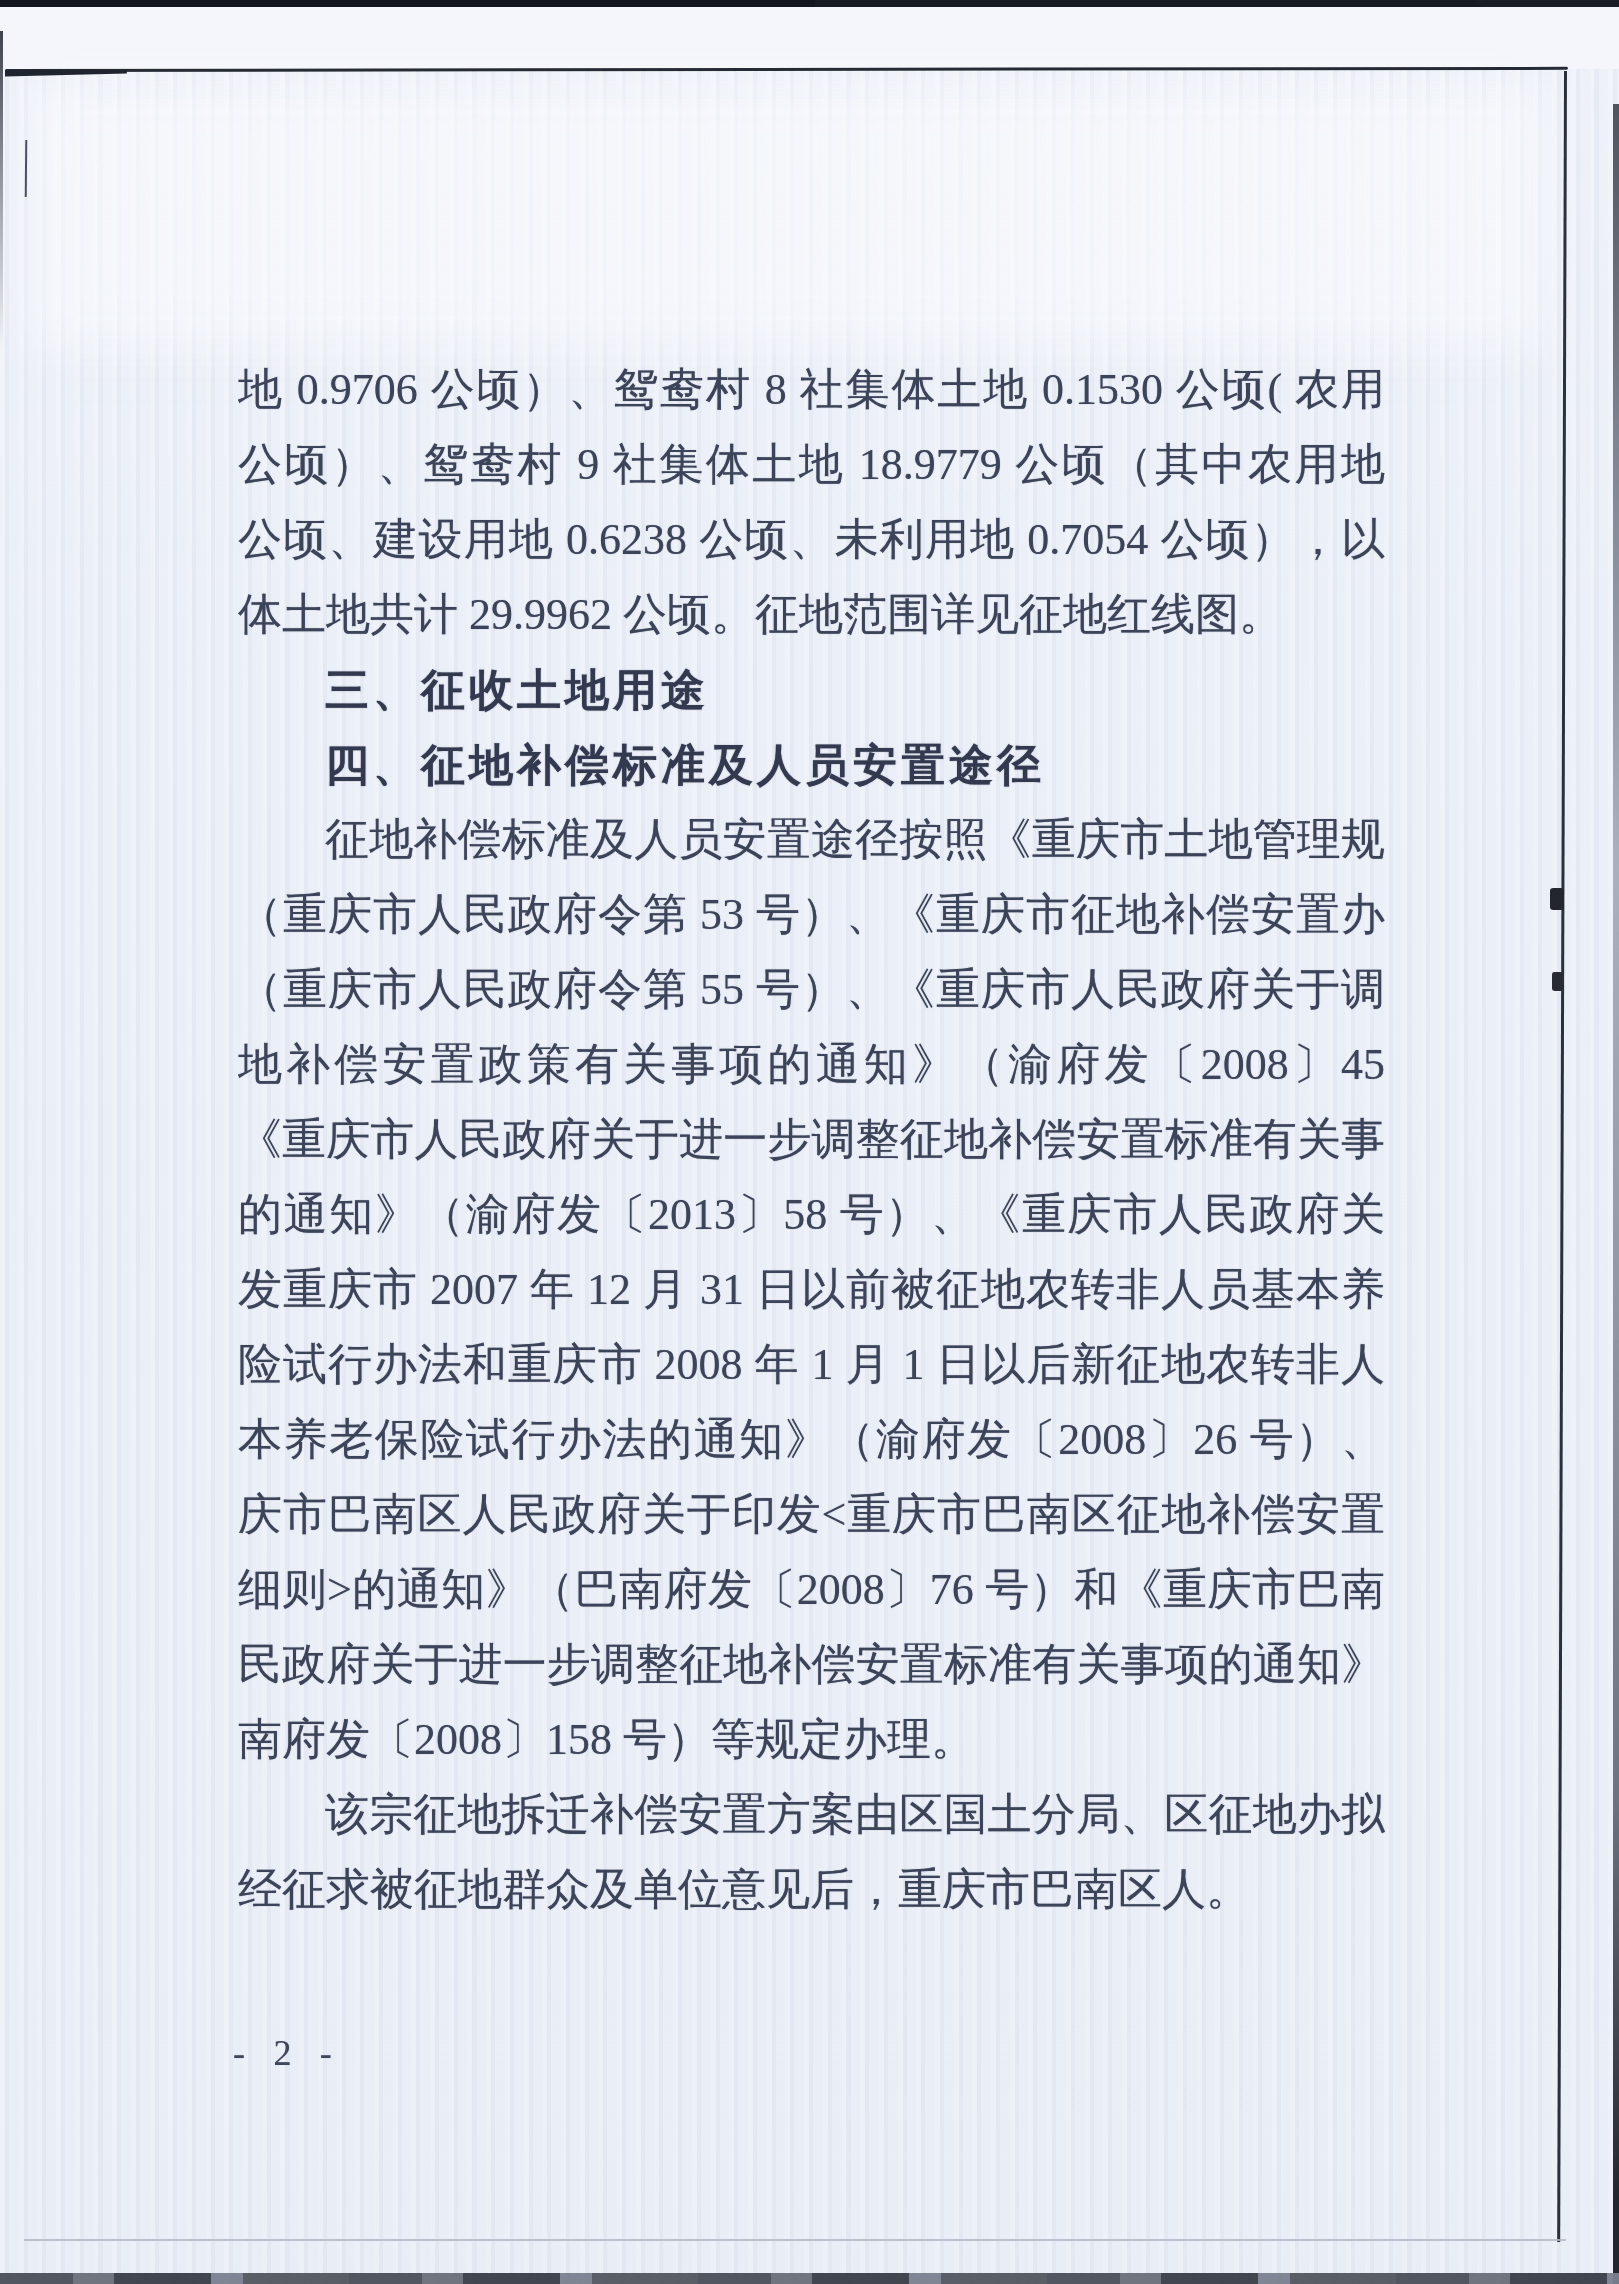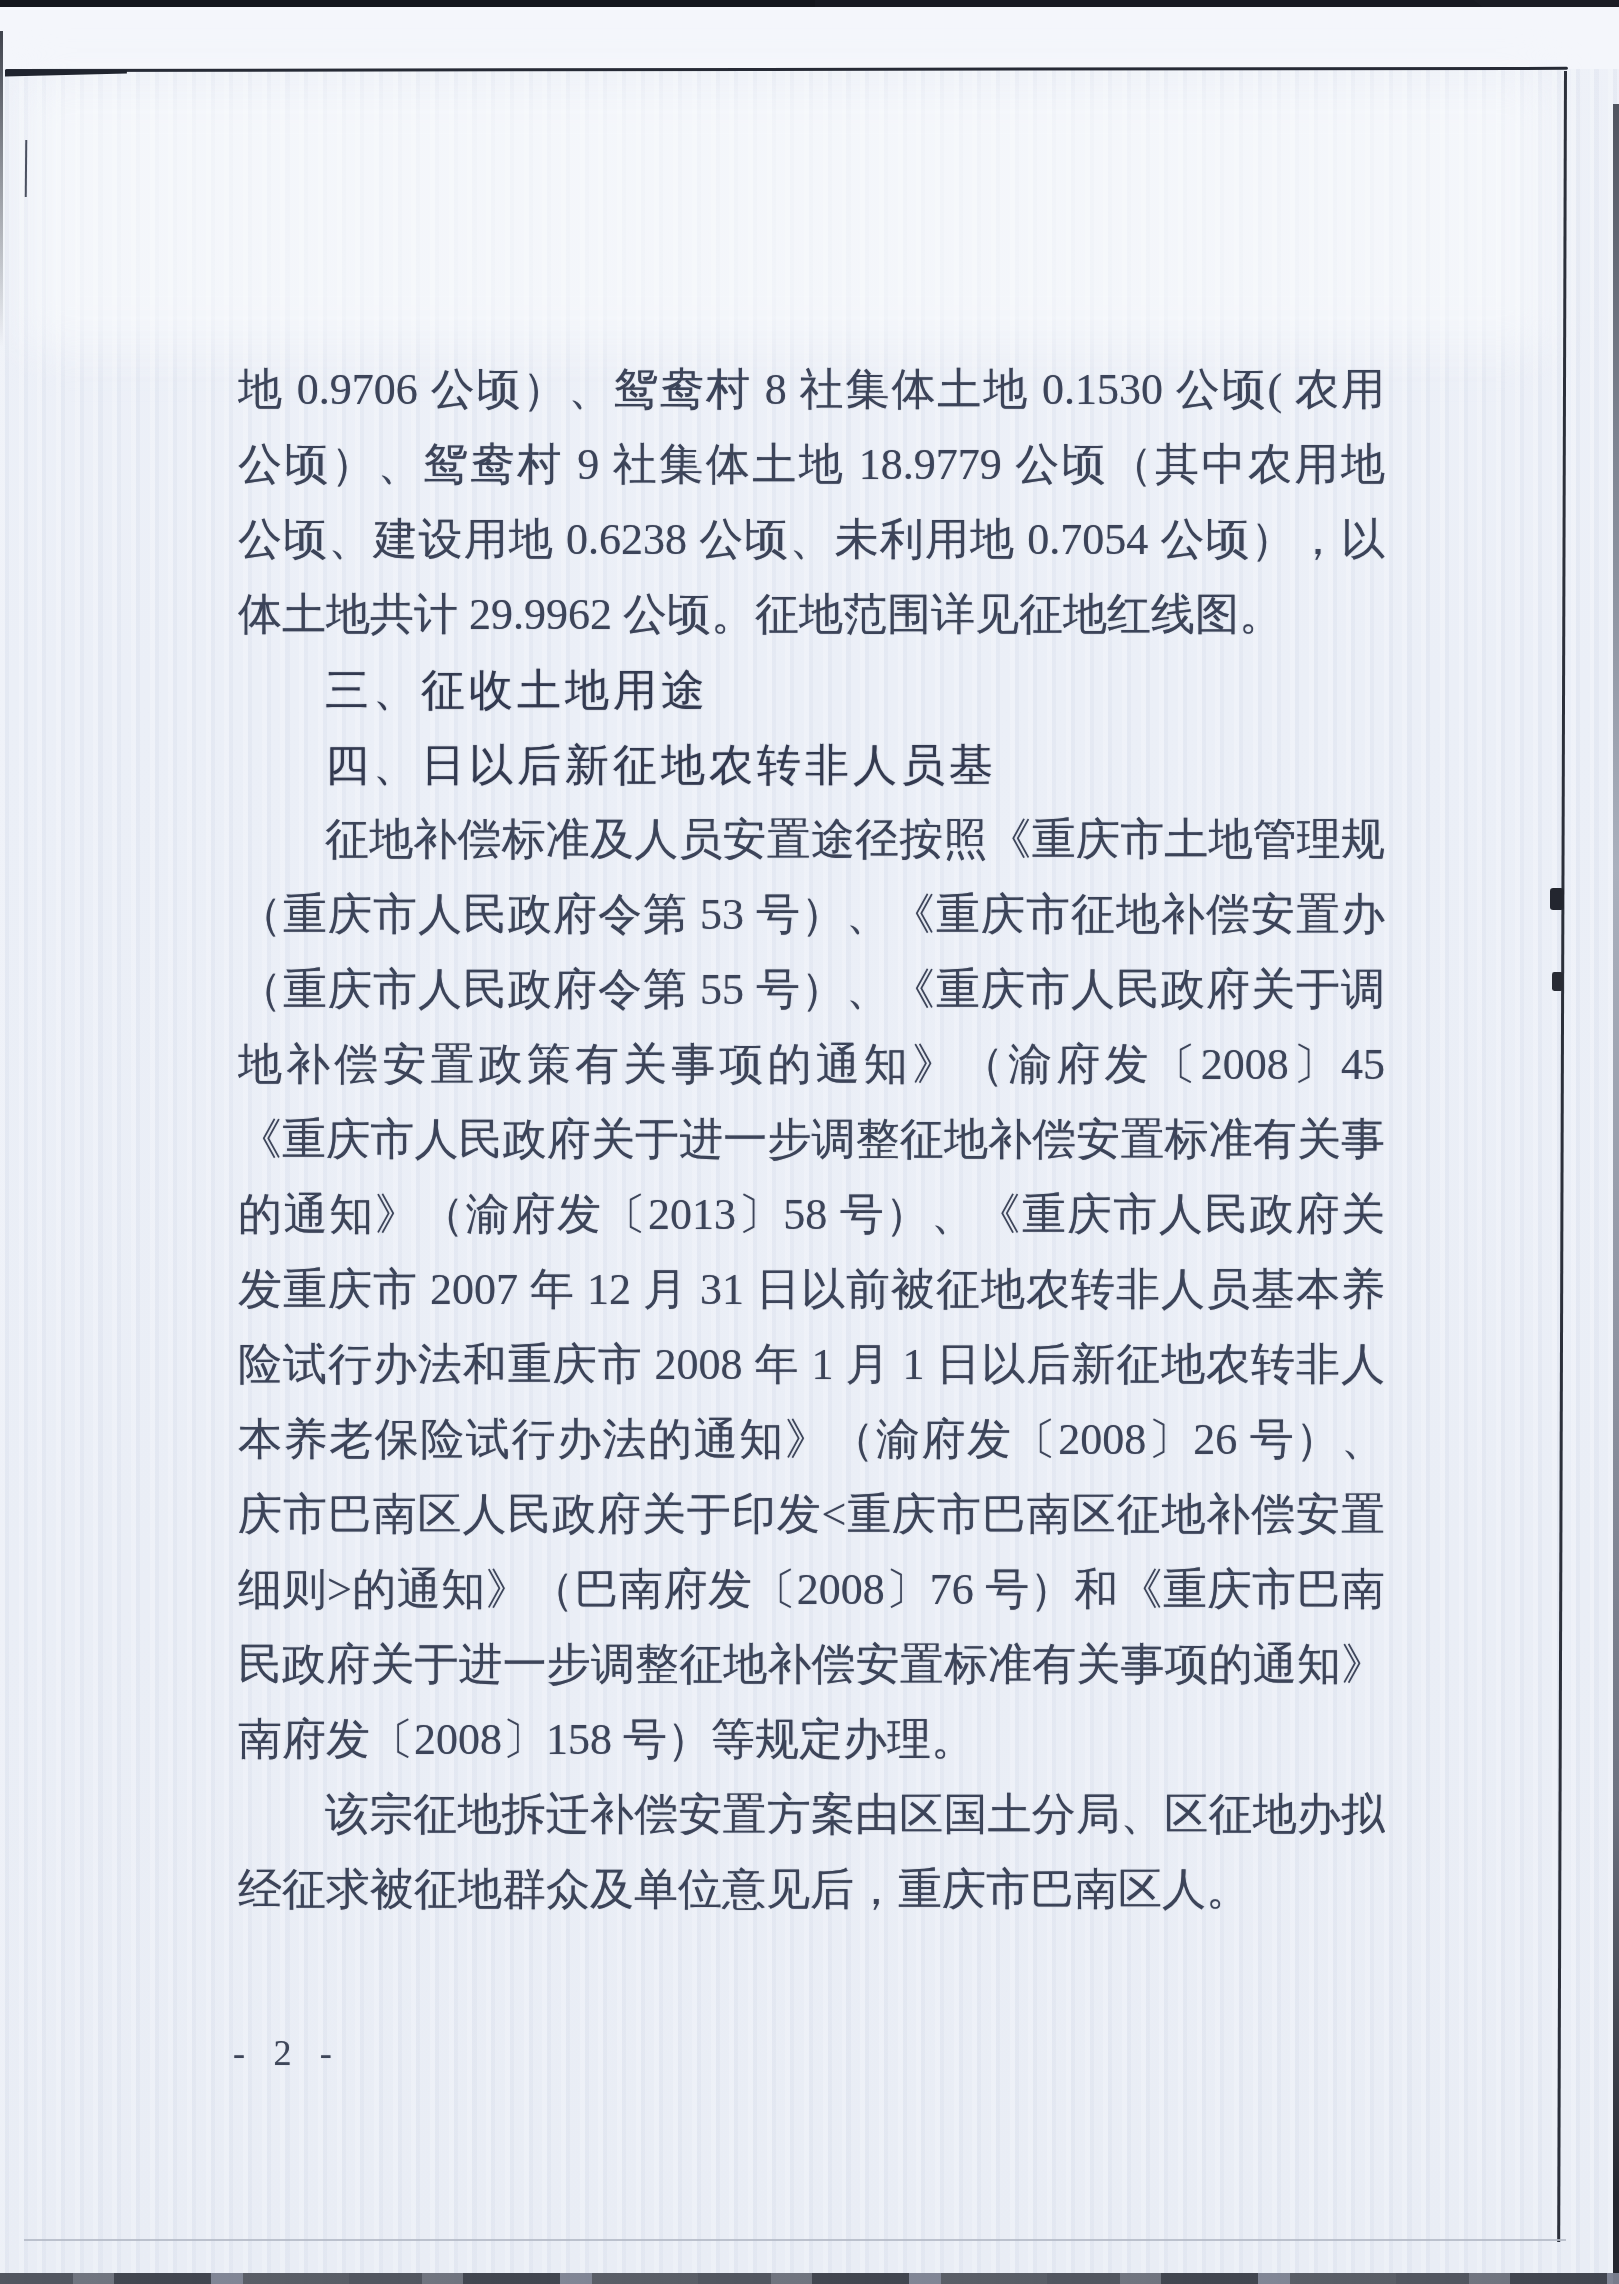--- a/index.html
+++ b/index.html
@@ -44,21 +44,21 @@
   .content{left:238px;top:352px;width:1147px;}
   .line{
     height:75px;line-height:75px;font-size:44px;color:#3c4459;
     text-shadow:0 0 1px rgba(58,66,88,.55);
     white-space:normal;overflow:hidden;
   }
   .line.fill{text-align:justify;text-align-last:justify;text-justify:inter-character;}
   .line.indent{padding-left:87px;}
   .line.heading{
     font-family:"Liberation Sans","DejaVu Sans",sans-serif;
-    font-weight:400;color:#333a50;letter-spacing:4px;
+    font-weight:700;color:#333a50;letter-spacing:4px;
     text-shadow:0 0 1.2px rgba(45,52,75,.6);
   }
   .page-number{
     left:233px;top:2032px;font-size:36px;color:#3e4659;letter-spacing:9.7px;
     text-shadow:0 0 0.8px rgba(58,66,88,.5);
     font-family:"Liberation Serif","DejaVu Serif",serif;
   }
 </style>
 </head>
 <body>
@@ -80,21 +80,21 @@
   <div class="abs dash-artifact"></div>
   <div class="abs bottom-line"></div>
   <div class="abs bottom-band"></div>
 
   <div class="abs content">
     <div class="line fill">地 0.9706 公顷）、鸳鸯村 8 社集体土地 0.1530 公顷( 农用地 0.1530</div>
     <div class="line fill">公顷）、鸳鸯村 9 社集体土地 18.9779 公顷（其中农用地 17.6487</div>
     <div class="line fill">公顷、建设用地 0.6238 公顷、未利用地 0.7054 公顷），以上集</div>
     <div class="line">体土地共计 29.9962 公顷。征地范围详见征地红线图。</div>
     <div class="line heading indent">三、征收土地用途</div>
-    <div class="line heading indent">四、日以后新征地农转非人员基</div>
+    <div class="line heading indent">四、征地补偿标准及人员安置途径</div>
     <div class="line indent fill">征地补偿标准及人员安置途径按照《重庆市土地管理规定》</div>
     <div class="line fill">（重庆市人民政府令第 53 号）、《重庆市征地补偿安置办法》</div>
     <div class="line fill">（重庆市人民政府令第 55 号）、《重庆市人民政府关于调整征</div>
     <div class="line fill">地补偿安置政策有关事项的通知》（渝府发〔2008〕45 号）、</div>
     <div class="line fill">《重庆市人民政府关于进一步调整征地补偿安置标准有关事项</div>
     <div class="line fill">的通知》（渝府发〔2013〕58 号）、《重庆市人民政府关于印</div>
     <div class="line fill">发重庆市 2007 年 12 月 31 日以前被征地农转非人员基本养老保</div>
     <div class="line fill">险试行办法和重庆市 2008 年 1 月 1 日以后新征地农转非人员基</div>
     <div class="line fill">本养老保险试行办法的通知》（渝府发〔2008〕26 号）、《重</div>
     <div class="line fill">庆市巴南区人民政府关于印发&lt;重庆市巴南区征地补偿安置实施</div>

